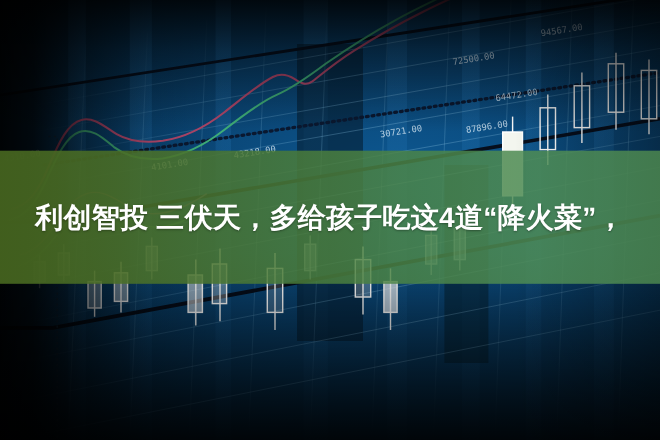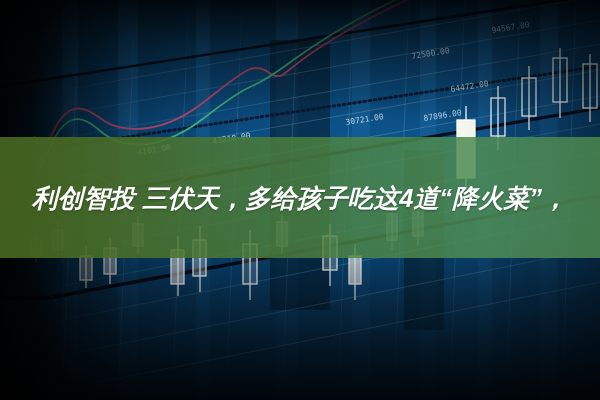--- a/index.html
+++ b/index.html
@@ -32,21 +32,21 @@
       rgba(72,104,32,.90) 0%,
       rgba(74,110,38,.88) 18%,
       rgba(74,122,55,.85) 42%,
       rgba(76,134,72,.84) 64%,
       rgba(78,140,85,.86) 82%,
       rgba(74,132,78,.88) 100%);
     mix-blend-mode:normal;}
 
   .headline{position:absolute;left:0;top:137px;width:600px;height:121px;
     display:flex;flex-direction:column;justify-content:center;align-items:center;
-    box-sizing:border-box;padding:0 6px;font-style:italic;}
+    box-sizing:border-box;padding:0 6px;}
   .hl-line{color:#ffffff;font-weight:700;font-size:25.5px;line-height:40px;
     letter-spacing:.2px;white-space:nowrap;
     text-shadow:0 1px 2px rgba(0,0,0,.35);}
 
   .price-lbl{fill:#cfe2ef;font-size:8px;font-family:"DejaVu Sans Mono","Liberation Mono",monospace;opacity:.85;}
 </style>
 </head>
 <body>
 
 <div id="stage">

